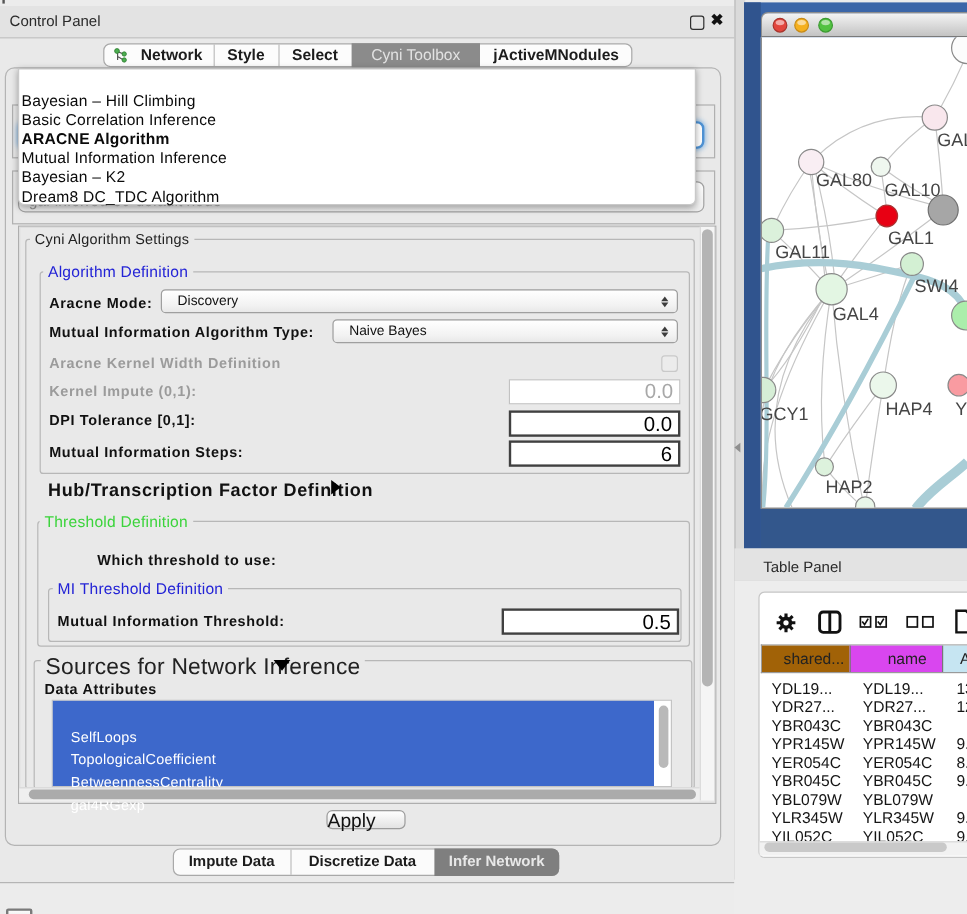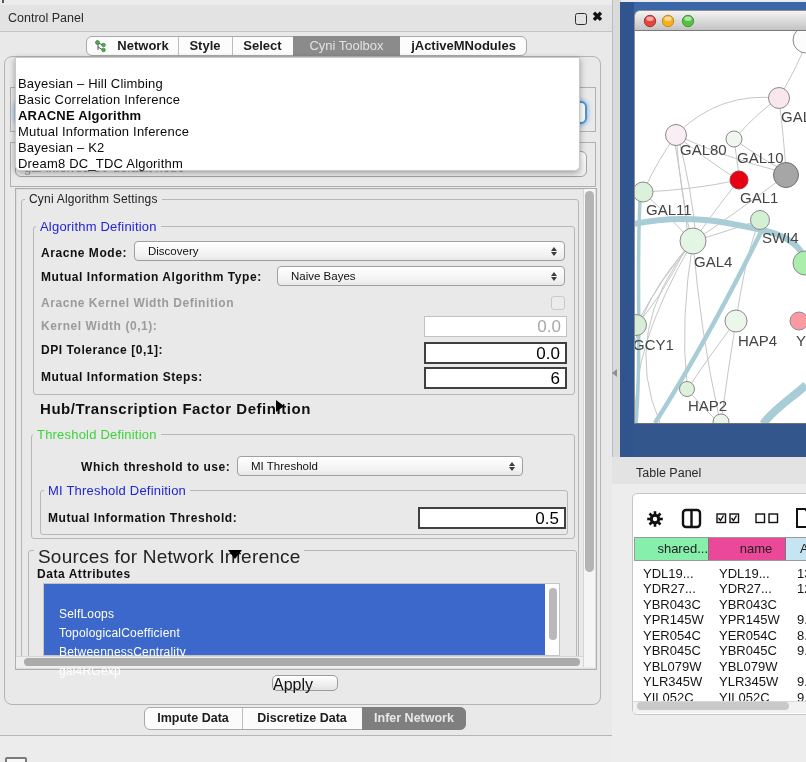--- a/index.html
+++ b/index.html
@@ -69,37 +69,33 @@
         <span class="tu"></span>
         <span class="td"></span>
       </span></div>
 <div class="b" style="left:41px;top:270px">Mutual Information Algorithm Type:</div>
 <div class="combo" style="left:277px;top:266px;width:288px;height:20px;box-sizing:border-box">Naive Bayes<span class="spin">
         <span class="tu"></span>
         <span class="td"></span>
       </span></div>
 <div class="b gray" style="left:41px;top:296px">Aracne Kernel Width Definition</div>
 <div class="a" style="left:551px;top:296px;width:12px;height:12px;background:#ececec;border:1px solid #c9c9c9;border-radius:3px"></div>
-<div class="b gray" style="left:41px;top:319px">Kernel Width (0,1):</div>
+<div class="b gray" style="left:41px;top:319px">Kernel Impute (0,1):</div>
 <div class="fld" style="left:424px;top:316px;width:136px;height:19px;border:1px solid #c2c2c2;color:#a8a8a8">0.0</div>
 <div class="b" style="left:41px;top:343px">DPI Tolerance [0,1]:</div>
 <div class="fld" style="left:424px;top:342px;width:134px;height:18px">0.0</div>
 <div class="b" style="left:41px;top:370px">Mutual Information Steps:</div>
 <div class="fld" style="left:424px;top:367px;width:134px;height:18px">6</div>
 
 <div class="b" style="left:40px;top:400px;font-size:15px">Hub/Transcription Factor Definition</div>
 <div class="a" style="left:276px;top:400px;width:0;height:0;border-top:6px solid transparent;border-bottom:6px solid transparent;border-left:8px solid #000"></div>
 
 <div class="grp" style="left:31px;top:434px;width:542px;height:103px"></div>
 <div class="gl" style="left:33px;top:427px;color:#3bd43b;font-size:13px">Threshold Definition</div>
 <div class="b" style="left:81px;top:460px">Which threshold to use:</div>
-<div class="combo" style="left:237px;top:456px;width:286px;height:20px;box-sizing:border-box">MI Threshold<span class="spin">
-        <span class="tu"></span>
-        <span class="td"></span>
-      </span></div>
 
 <div class="grp" style="left:40px;top:490px;width:526px;height:43px"></div>
 <div class="gl" style="left:44px;top:483px;color:#2323d6;font-size:13px">MI Threshold Definition</div>
 <div class="b" style="left:48px;top:511px">Mutual Information Threshold:</div>
 <div class="fld" style="left:418px;top:507px;width:139px;height:18px">0.5</div>
 
 <div class="grp" style="left:28px;top:550px;width:547px;height:106px"></div>
 <div class="gl" style="left:34px;top:546px;font-size:19px">Sources for Network Inference</div>
 <div class="a" style="left:228px;top:550px;width:0;height:0;border-left:7px solid transparent;border-right:7px solid transparent;border-top:9px solid #000"></div>
 <div class="b" style="left:37px;top:567px">Data Attributes</div>
@@ -232,22 +228,22 @@
   <rect x="77" y="9" width="8.5" height="8.5"></rect>
         <path d="M78.5 13 l2 2.5 3 -5"></path>
   <rect x="90" y="9" width="8.5" height="8.5"></rect>
         <path d="M91.5 13 l2 2.5 3 -5"></path>
   <rect x="116" y="9" width="8.5" height="8.5"></rect>
   <rect x="129" y="9" width="8.5" height="8.5"></rect>
   <path d="M157 4 h8 l4 4 v14 h-12 z" stroke-width="2"></path>
  </g>
 </svg>
 <div class="a" style="left:634px;top:537px;width:172px;height:24px;border:1px solid #9a9a9a;border-right:none;box-sizing:border-box"></div>
-<div class="a" style="left:635px;top:538px;width:73px;height:22px;background:#86efac;font-size:13px;text-align:right;line-height:22px;color:#222;padding-left:18px;box-sizing:border-box">shared...</div>
-<div class="a" style="left:708px;top:538px;width:77px;height:22px;background:#ec4899;font-size:13px;text-align:center;line-height:22px;color:#222;border-left:1px solid #777;box-sizing:border-box;padding-left:18px">name</div>
+<div class="a" style="left:635px;top:538px;width:73px;height:22px;background:#a16207;font-size:13px;text-align:left;line-height:22px;color:#222;padding-left:18px;box-sizing:border-box">shared...</div>
+<div class="a" style="left:708px;top:538px;width:77px;height:22px;background:#d946ef;font-size:13px;text-align:center;line-height:22px;color:#222;border-left:1px solid #777;box-sizing:border-box;padding-left:18px">name</div>
 <div class="a" style="left:785px;top:538px;width:21px;height:22px;background:#c6e5f2;border-left:1px solid #777;box-sizing:border-box;font-size:13px;line-height:22px;color:#222;padding-left:14px">A</div>
 <div class="row" style="left:0;top:566px;width:769px">
       <span class="a" style="left:643px">YDL19...</span>
       <span class="a" style="left:719px">YDL19...</span>
       <span class="a" style="left:797px">13</span>
     </div>
 <div class="row" style="left:0;top:581px;width:806px">
       <span class="a" style="left:643px">YDR27...</span>
       <span class="a" style="left:719px">YDR27...</span>
       <span class="a" style="left:797px">12</span>

